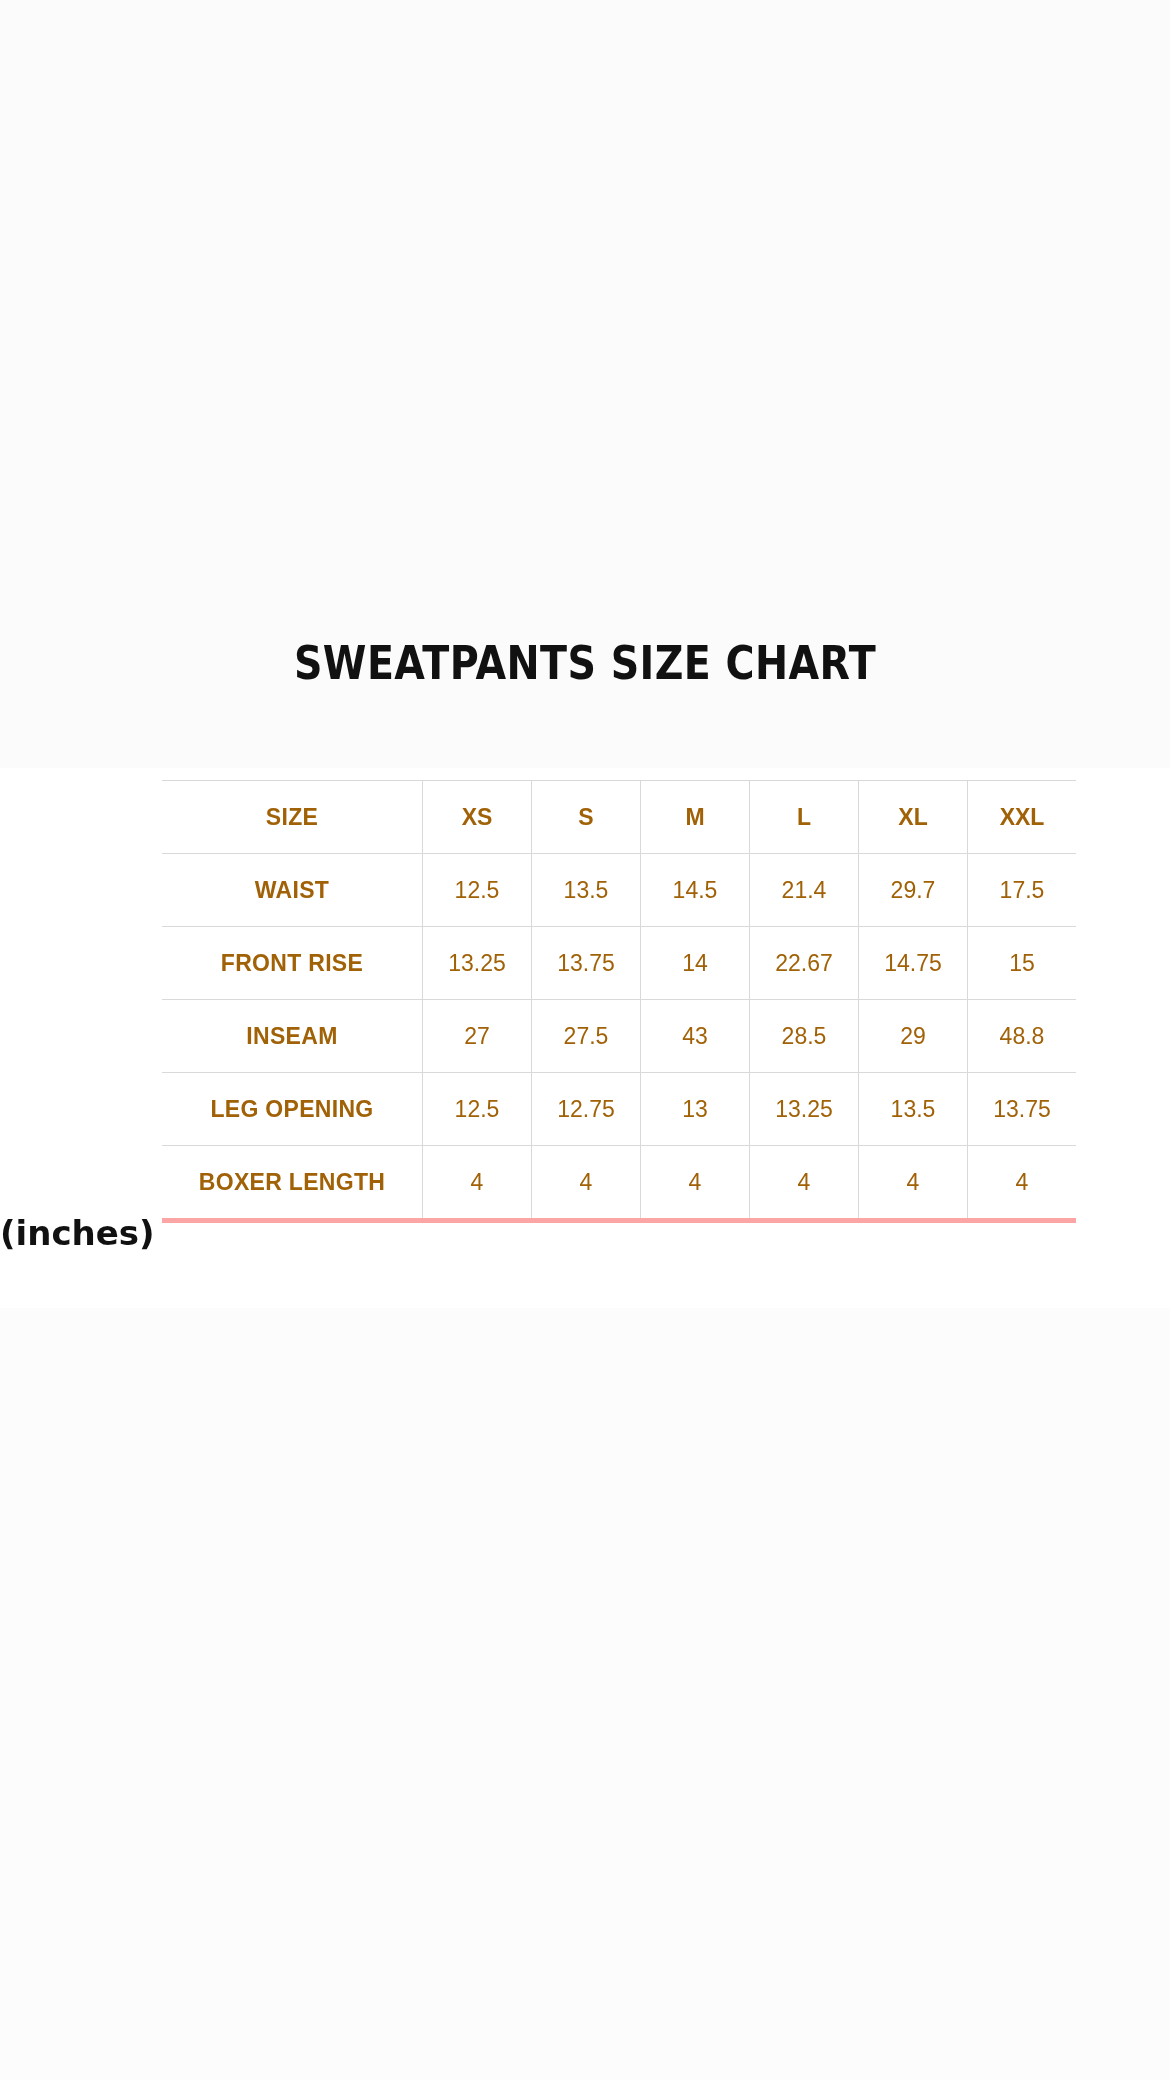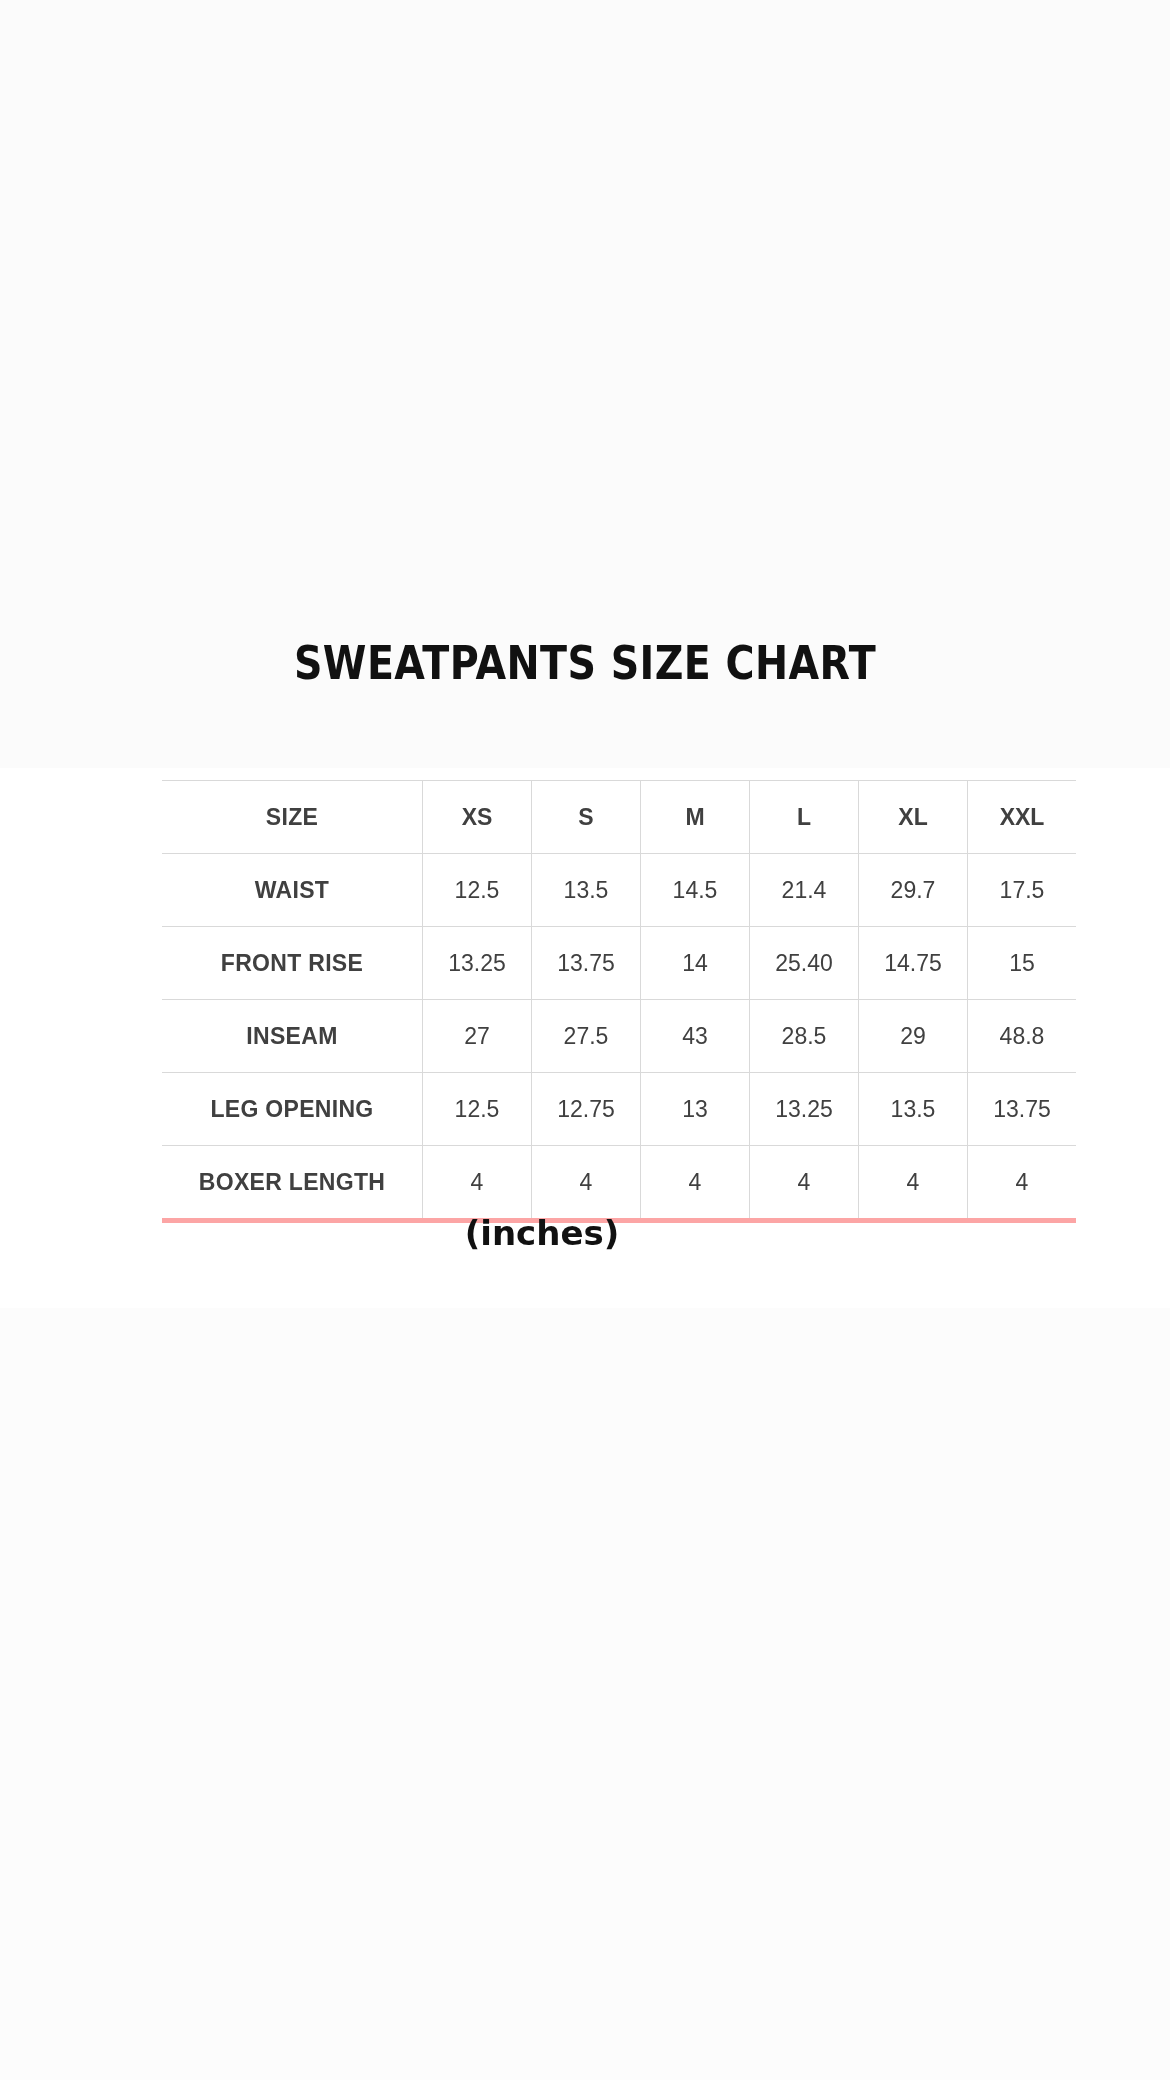--- a/index.html
+++ b/index.html
@@ -74,21 +74,21 @@
     width: 898px;
     table-layout: fixed;
   }
 
   table.size-table td {
     border: 1px solid #d9d9d9;
     height: 70px;
     text-align: center;
     vertical-align: middle;
     font-size: 23px;
-    color: #404040;
+    color: #a16207;
   }
 
   
   table.size-table tr td:first-child {
     border-left: none;
   }
   table.size-table tr td:last-child {
     border-right: none;
   }
   table.size-table tr:first-child td {
@@ -111,21 +111,20 @@
   thead td, .hdr {
     font-weight: 700;
     font-size: 24px;
   }
 
   .units {
     position: absolute;
     left: 0;
     top: 1205px;
     width: 1084px;
-    text-align: center;
     font-family: "DejaVu Sans", sans-serif;
     font-weight: 700;
     font-size: 34px;
     color: #111111;
   }
 </style>
 </head>
 <body>
 
 <div class="band-top"></div>
@@ -157,21 +156,21 @@
           <td class="col-size">21.4</td>
           <td class="col-size">29.7</td>
           <td class="col-size">17.5</td>
         </tr>
 
         <tr>
           <td class="col-label">FRONT RISE</td>
           <td class="col-size">13.25</td>
           <td class="col-size">13.75</td>
           <td class="col-size">14</td>
-          <td class="col-size">25.40</td>
+          <td class="col-size">22.67</td>
           <td class="col-size">14.75</td>
           <td class="col-size">15</td>
         </tr>
 
         <tr>
           <td class="col-label">INSEAM</td>
           <td class="col-size">27</td>
           <td class="col-size">27.5</td>
           <td class="col-size">43</td>
           <td class="col-size">28.5</td>

